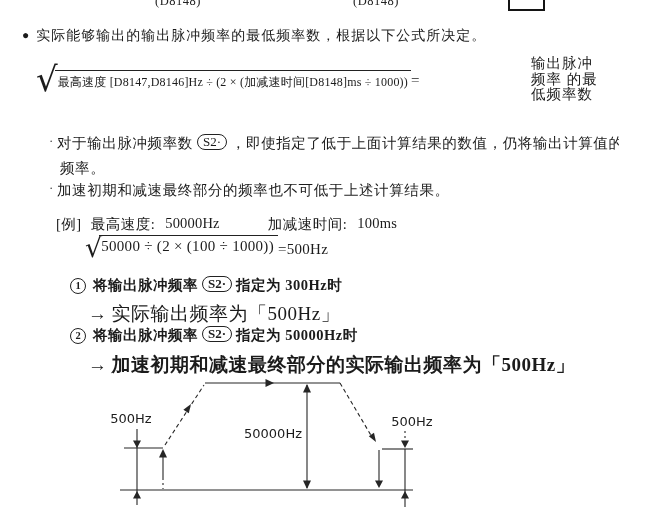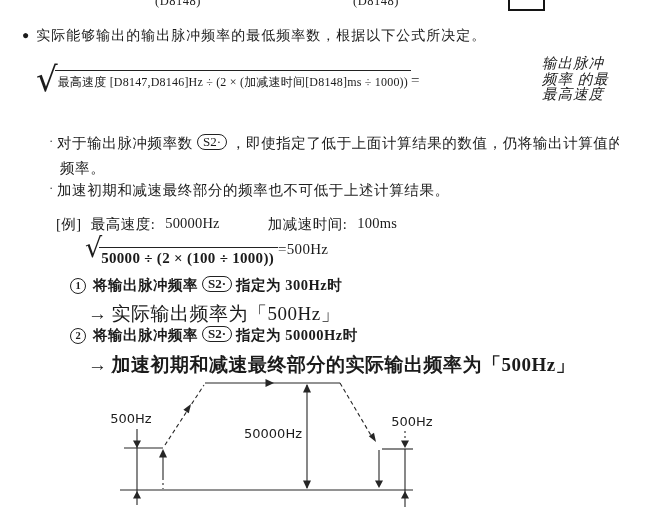--- a/index.html
+++ b/index.html
@@ -13,39 +13,39 @@
 
   
   .intro{left:22px;top:27px;font-size:14px;letter-spacing:1px;display:flex;align-items:flex-start;}
   .intro .bullet{font-size:12px;margin-right:7px;margin-top:1px;letter-spacing:0;}
 
   
   .formula-row{left:36px;top:60px;display:flex;align-items:flex-start;white-space:nowrap;}
   .sqrt-lg{font-family:"DejaVu Sans",sans-serif;font-size:34px;line-height:34px;margin-top:2px;margin-right:-3px;}
   .radicand-lg{border-top:1.5px solid #222;margin-top:10px;padding:3px 3px 0 3px;font-size:12px;letter-spacing:0.2px;}
   .eq-lg{margin-top:12px;font-size:15px;}
-  .formula-result{left:542px;top:56px;font-size:14.5px;line-height:15.5px;letter-spacing:1px;font-style:italic;}
+  .formula-result{left:531px;top:56px;font-size:14.5px;line-height:15.5px;letter-spacing:1px;}
 
   
   .note{left:52px;width:586px;font-size:14.5px;line-height:25px;letter-spacing:0.6px;}
   .note .marker{position:absolute;left:-3px;top:-3px;font-size:13px;color:#444;}
   .note .body{margin-left:8px;text-indent:-3px;}
   .note1{top:131px;}
   .note2{top:178px;}
   .sbadge{display:inline-block;border:1.2px solid #222;border-radius:9px;padding:0 5px 1px 5px;
           font-size:13px;line-height:13px;letter-spacing:0;vertical-align:2px;margin:0 4px;text-indent:0;}
 
   
   .example-line{left:56px;top:215px;font-size:14.5px;letter-spacing:0.5px;display:flex;white-space:nowrap;}
   .example-line .tag{margin-right:9px;}
   .example-line .val{margin-left:10px;letter-spacing:0.2px;}
   .example-line .lbl2{margin-left:48px;}
   .example-formula{left:85px;top:233px;display:flex;align-items:flex-start;white-space:nowrap;}
   .sqrt-sm{font-family:"DejaVu Sans",sans-serif;font-size:27px;line-height:27px;margin-top:1px;margin-right:-3px;}
-  .radicand-sm{border-top:1.4px solid #222;margin-top:14px;padding:2px 4px 0 2px;font-size:15px;letter-spacing:0.3px;font-weight:bold;}
+  .radicand-sm{border-top:1.4px solid #222;margin-top:2px;padding:2px 4px 0 2px;font-size:15px;letter-spacing:0.3px;}
   .eq-sm{margin-top:8px;font-size:15px;letter-spacing:0.3px;}
 
   
   .case{left:70px;font-size:14.5px;letter-spacing:0.5px;white-space:nowrap;}
   .case1{top:276px;font-weight:bold;} .case2{top:326px;font-weight:bold;}
   .circnum{display:inline-block;width:14px;height:14px;border:1.1px solid #222;border-radius:50%;
            font-size:10.5px;line-height:14px;text-align:center;letter-spacing:0;margin-right:7px;vertical-align:1px;}
   .case-result{left:88px;font-size:19px;letter-spacing:0.5px;white-space:nowrap;}
   .res1{top:301px;} .res2{top:352px;font-weight:bold;}
   .case-result .arr{margin-right:4px;}
@@ -71,21 +71,21 @@
   </div>
 
   <div class="abs formula-row">
     <span class="sqrt-lg">√</span>
     <span class="radicand-lg">最高速度 [D8147,D8146]Hz ÷ (2 × (加减速时间[D8148]ms ÷ 1000))</span>
     <span class="eq-lg">=</span>
   </div>
   <div class="abs formula-result">
     <div>输出脉冲</div>
     <div>频率 的最</div>
-    <div>最高速度</div>
+    <div>低频率数</div>
   </div>
 
   <div class="abs note note1">
     <span class="marker">·</span>
     <div class="body"><span>对于输出脉冲频率数</span><span class="sbadge">S2·</span><span>，即使指定了低于上面计算结果的数值，仍将输出计算值的频率。</span></div>
   </div>
   <div class="abs note note2">
     <span class="marker">·</span>
     <div class="body">加速初期和减速最终部分的频率也不可低于上述计算结果。</div>
   </div>

